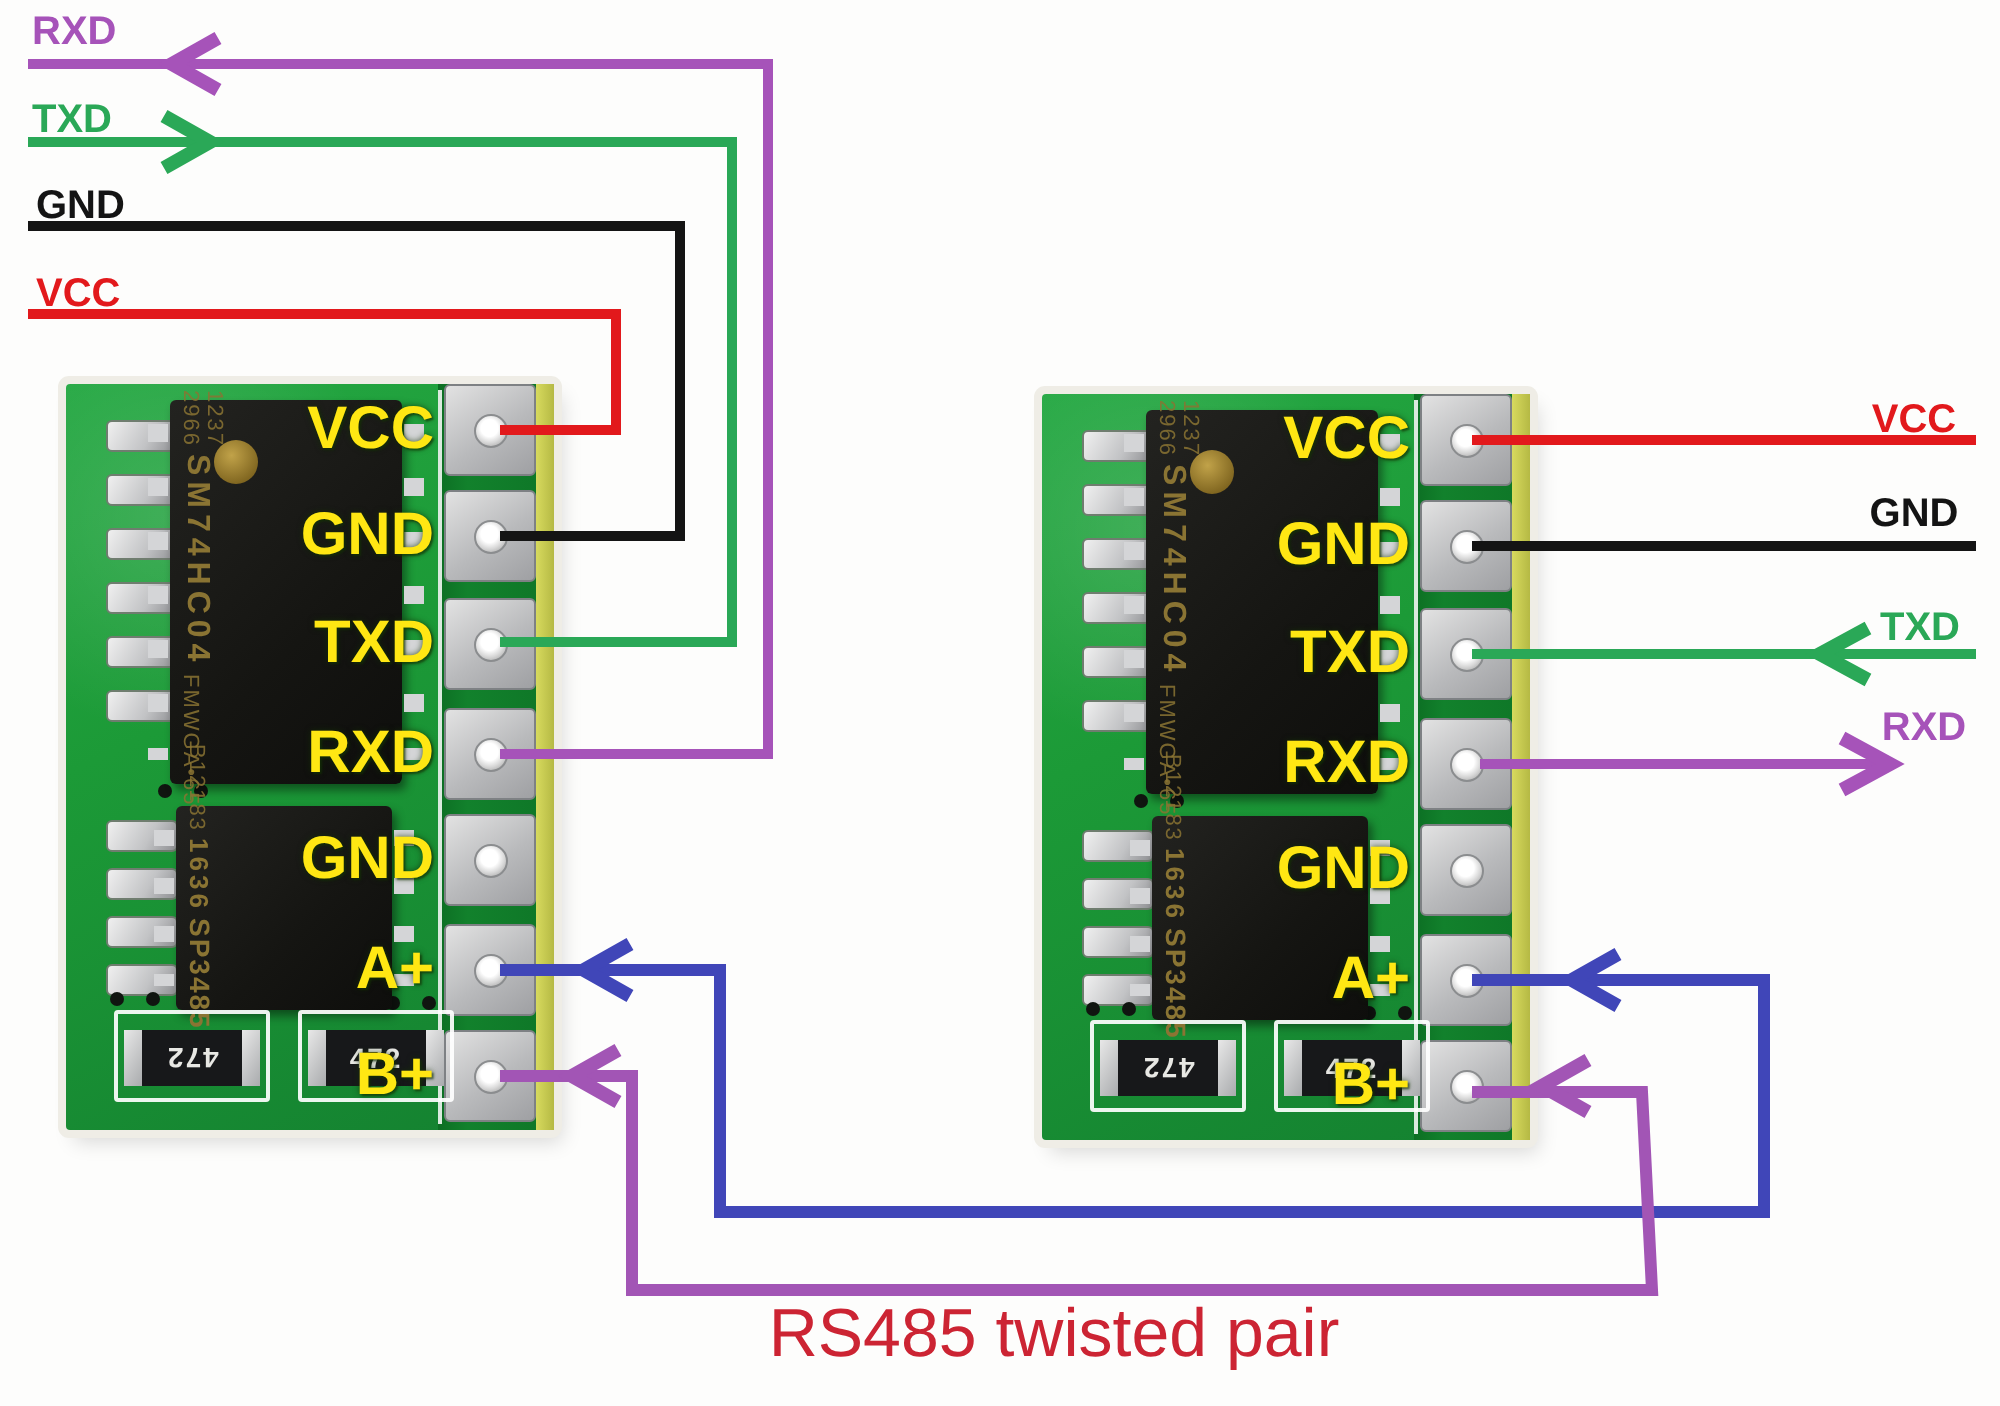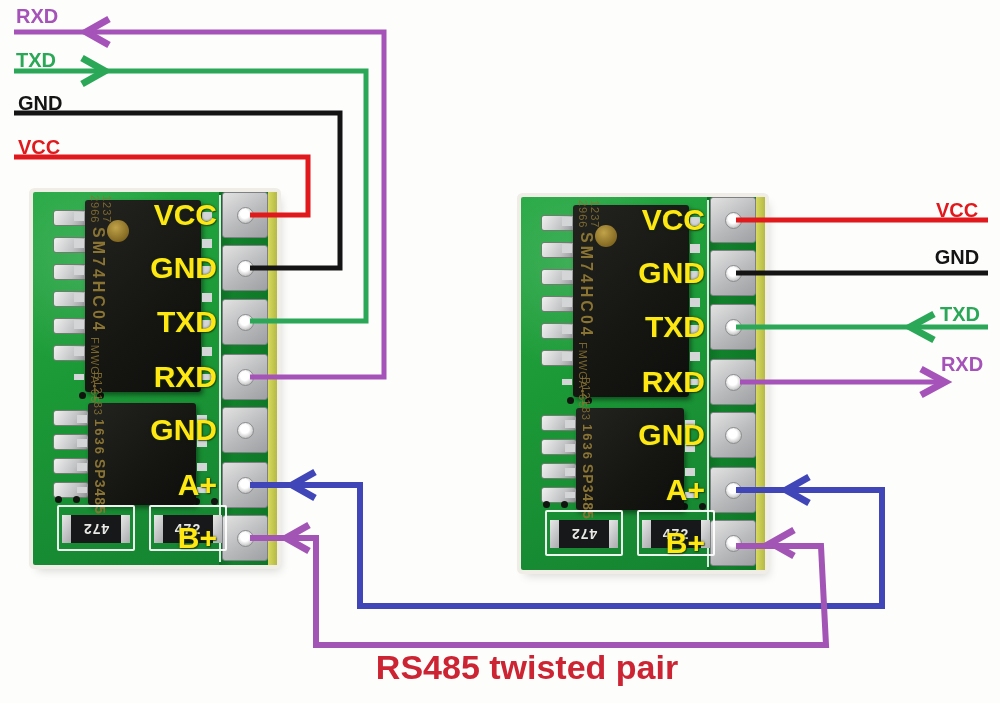--- a/index.html
+++ b/index.html
@@ -20,21 +20,21 @@
     font-size:20px;font-weight:bold;line-height:22px;
     letter-spacing:0px;
   }
   .bus-label.right{width:64px;text-align:center;}
   .c-rxd{color:var(--rxd);} .c-txd{color:var(--txd);}
   .c-gnd{color:var(--gnd);} .c-vcc{color:var(--vcc);}
 
   
   .diagram-title{
     position:absolute;left:352px;top:648px;width:350px;
-    text-align:center;font-size:34px;font-weight:bold;
+    text-align:center;font-size:34px;font-weight:normal;
     color:var(--title);letter-spacing:0px;
   }
 
   
   .board{
     position:absolute;width:244px;height:373px;
     background:
       radial-gradient(circle at 22% 18%, rgba(255,255,255,.14), rgba(255,255,255,0) 30%),
       linear-gradient(155deg,#25a843 0%, #1c9a37 40%, #148130 100%);
     box-shadow:0 0 0 4px #efede6, 4px 6px 10px rgba(0,0,0,.15);

